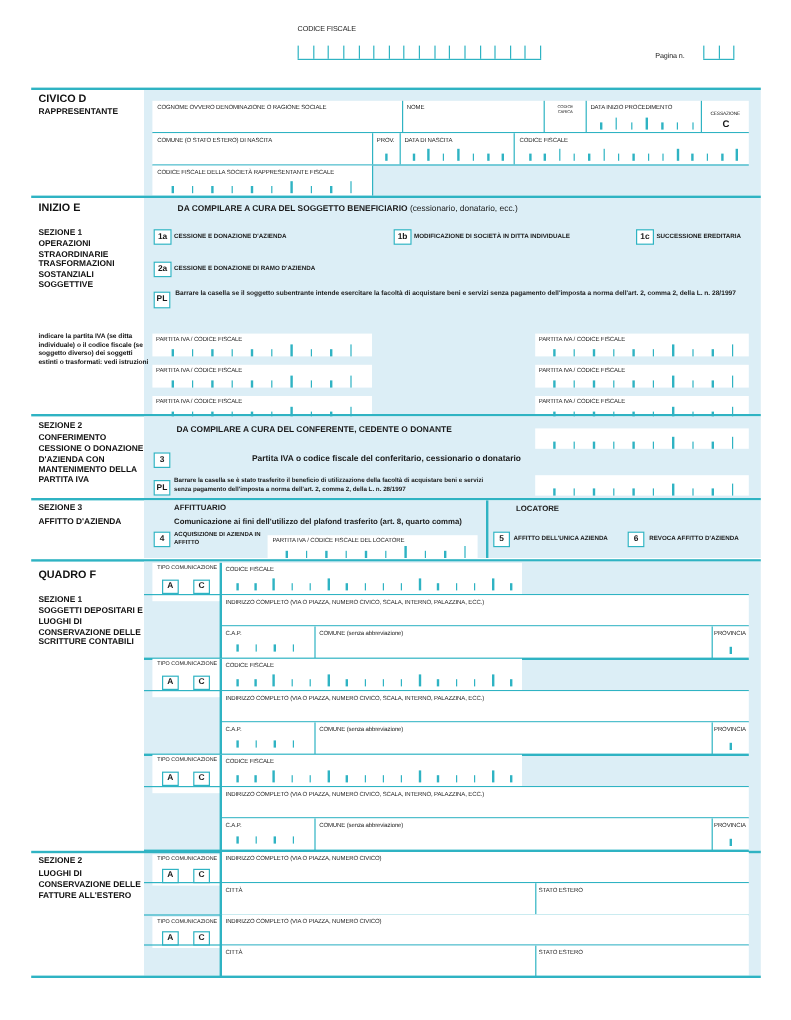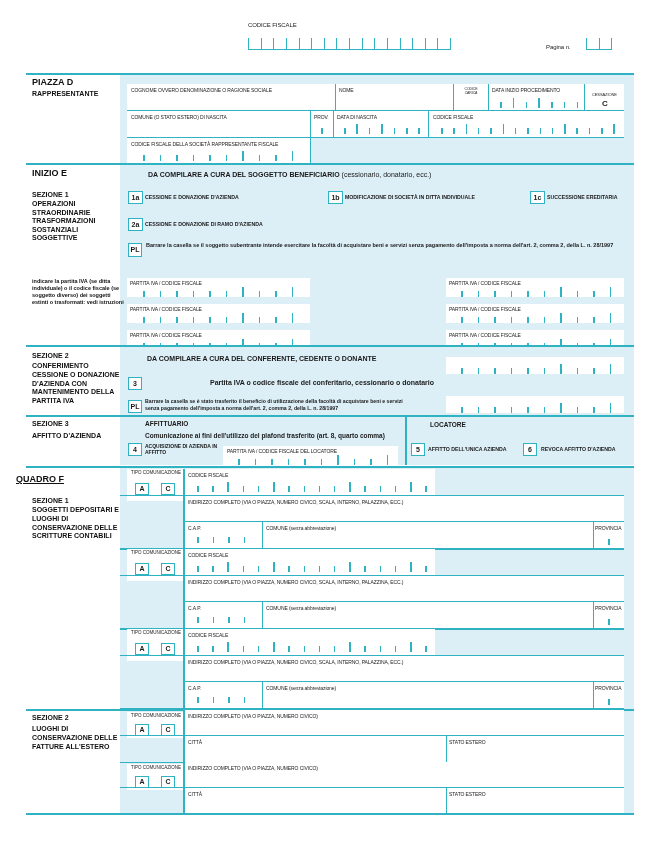--- a/index.html
+++ b/index.html
@@ -50,21 +50,21 @@
     <span></span>
 </div>
 <div class="lbl" style="left:546px;top:44px;font-size:6px;text-transform:none;">Pagina n.</div>
 <div class="ticks" style="left:586px;top:38px;width:26px;">
     <span></span>
     <span></span>
   </div>
 
 <div class="hline" style="left:26px;top:73px;width:608px;"></div>
 <div class="bluebg" style="left:120px;top:75px;width:514px;height:88px;"></div>
-<div class="qtitle" style="left:32px;top:77px;">PIAZZA D</div>
+<div class="qtitle" style="left:32px;top:77px;">CIVICO D</div>
 <div class="qsub" style="left:32px;top:90px;">RAPPRESENTANTE</div>
 
 <div class="white" style="left:127px;top:84px;width:497px;height:26px;"></div>
 <div class="lbl" style="left:131px;top:87px;">COGNOME OVVERO DENOMINAZIONE O RAGIONE SOCIALE</div>
 <div class="vline" style="left:335px;top:84px;height:26px;width:1px;"></div>
 <div class="lbl" style="left:339px;top:87px;">NOME</div>
 <div class="vline" style="left:453px;top:84px;height:26px;width:1px;"></div>
 <div class="lbl" style="left:458px;top:87px;font-size:3.5px;width:26px;white-space:normal;text-align:center;line-height:4px;">CODICE CARICA</div>
 <div class="vline" style="left:488px;top:84px;height:26px;width:1px;"></div>
 <div class="lbl" style="left:492px;top:87px;">DATA INIZIO PROCEDIMENTO</div>
@@ -308,21 +308,21 @@
     <i class="tall"></i>
   </div>
 <div class="abs" style="left:430px;top:421px;font-size:6.5px;font-weight:bold;">LOCATORE</div>
 <div class="codebox" style="left:411px;top:443px;width:14px;">5</div>
 <div class="opt" style="left:428px;top:443px;">AFFITTO DELL'UNICA AZIENDA</div>
 <div class="codebox" style="left:523px;top:443px;width:14px;">6</div>
 <div class="opt" style="left:541px;top:443px;">REVOCA AFFITTO D'AZIENDA</div>
 
 <div class="hline" style="left:26px;top:466px;width:608px;"></div>
 <div class="bluebg" style="left:120px;top:468px;width:514px;height:345px;"></div>
-<div class="qtitle" style="left:16px;top:474px;text-decoration:underline;">QUADRO F</div>
+<div class="qtitle" style="left:32px;top:474px;">QUADRO F</div>
 <div class="qsub" style="left:32px;top:497px;">SEZIONE 1</div>
 <div class="qsub" style="left:32px;top:506px;width:95px;line-height:8.8px;">SOGGETTI DEPOSITARI E LUOGHI DI CONSERVAZIONE DELLE SCRITTURE CONTABILI</div>
 
 <div id="f-blocks">
     <div class="tipo" style="left:127px;top:469px;">
       <div class="t">TIPO COMUNICAZIONE</div>
       <div class="ab" style="left:8px;">A</div>
       <div class="ab" style="left:34px;">C</div>
     </div>
     <div class="vline" style="left:183px;top:469px;height:80px;"></div>

